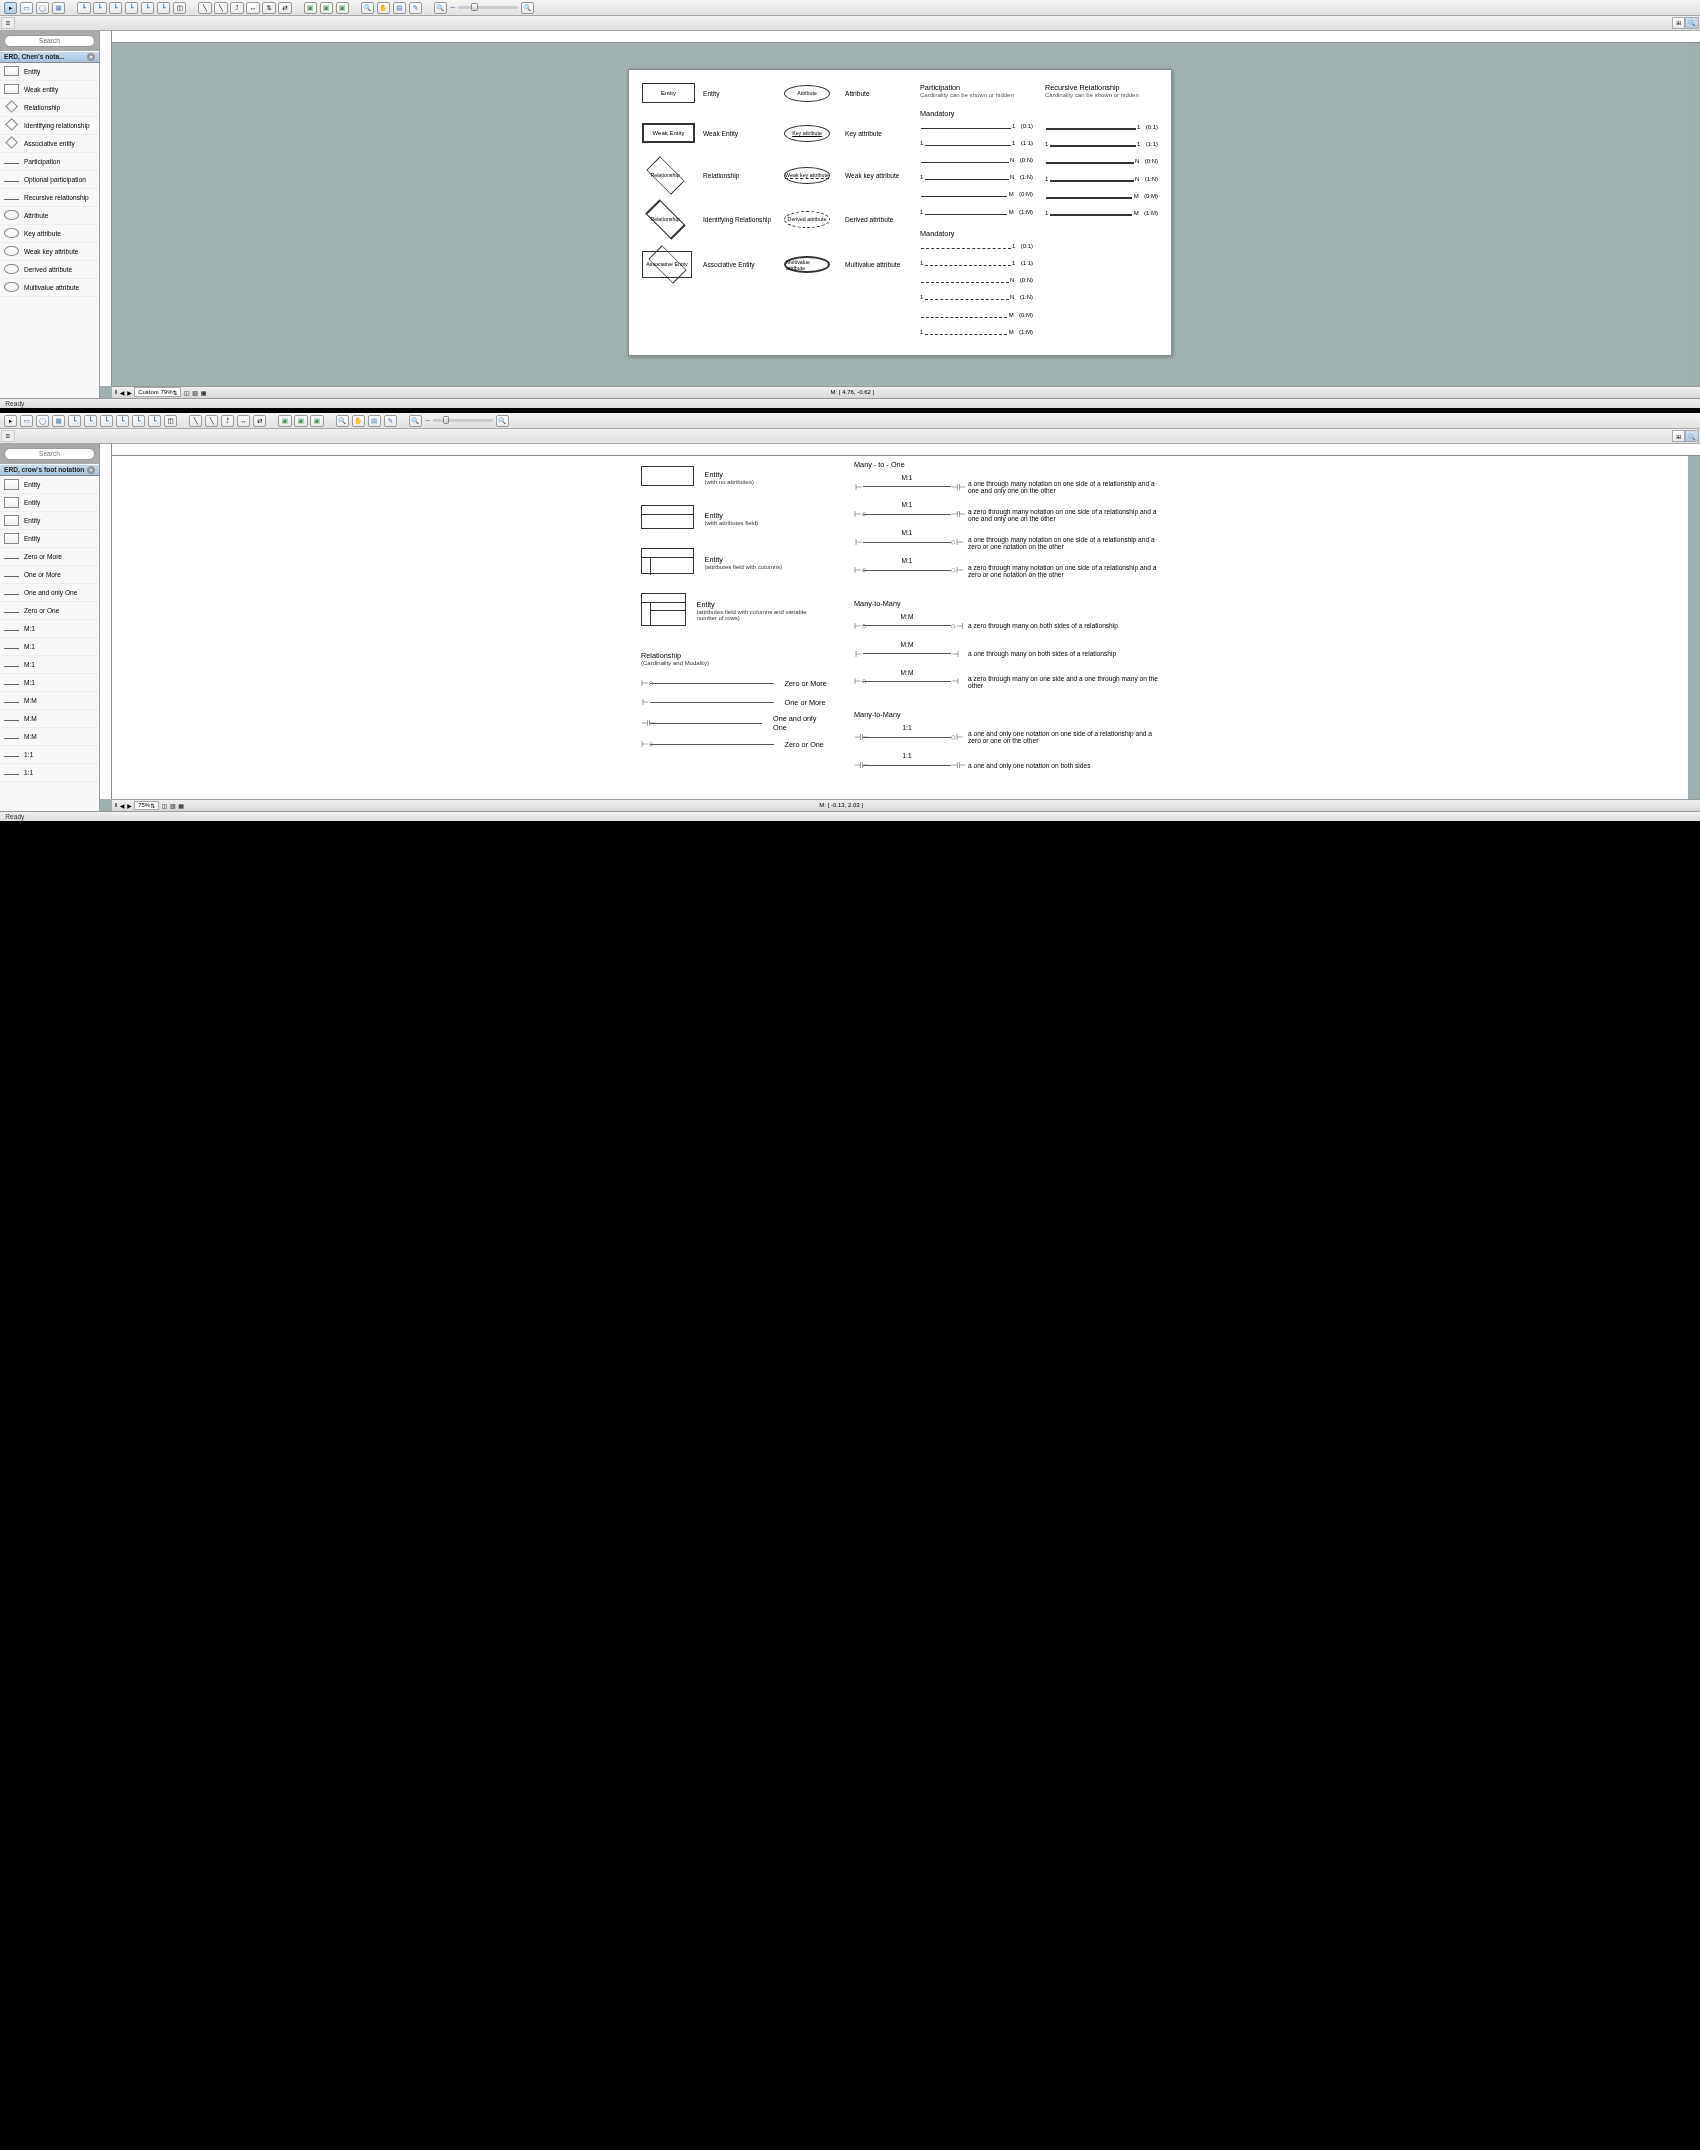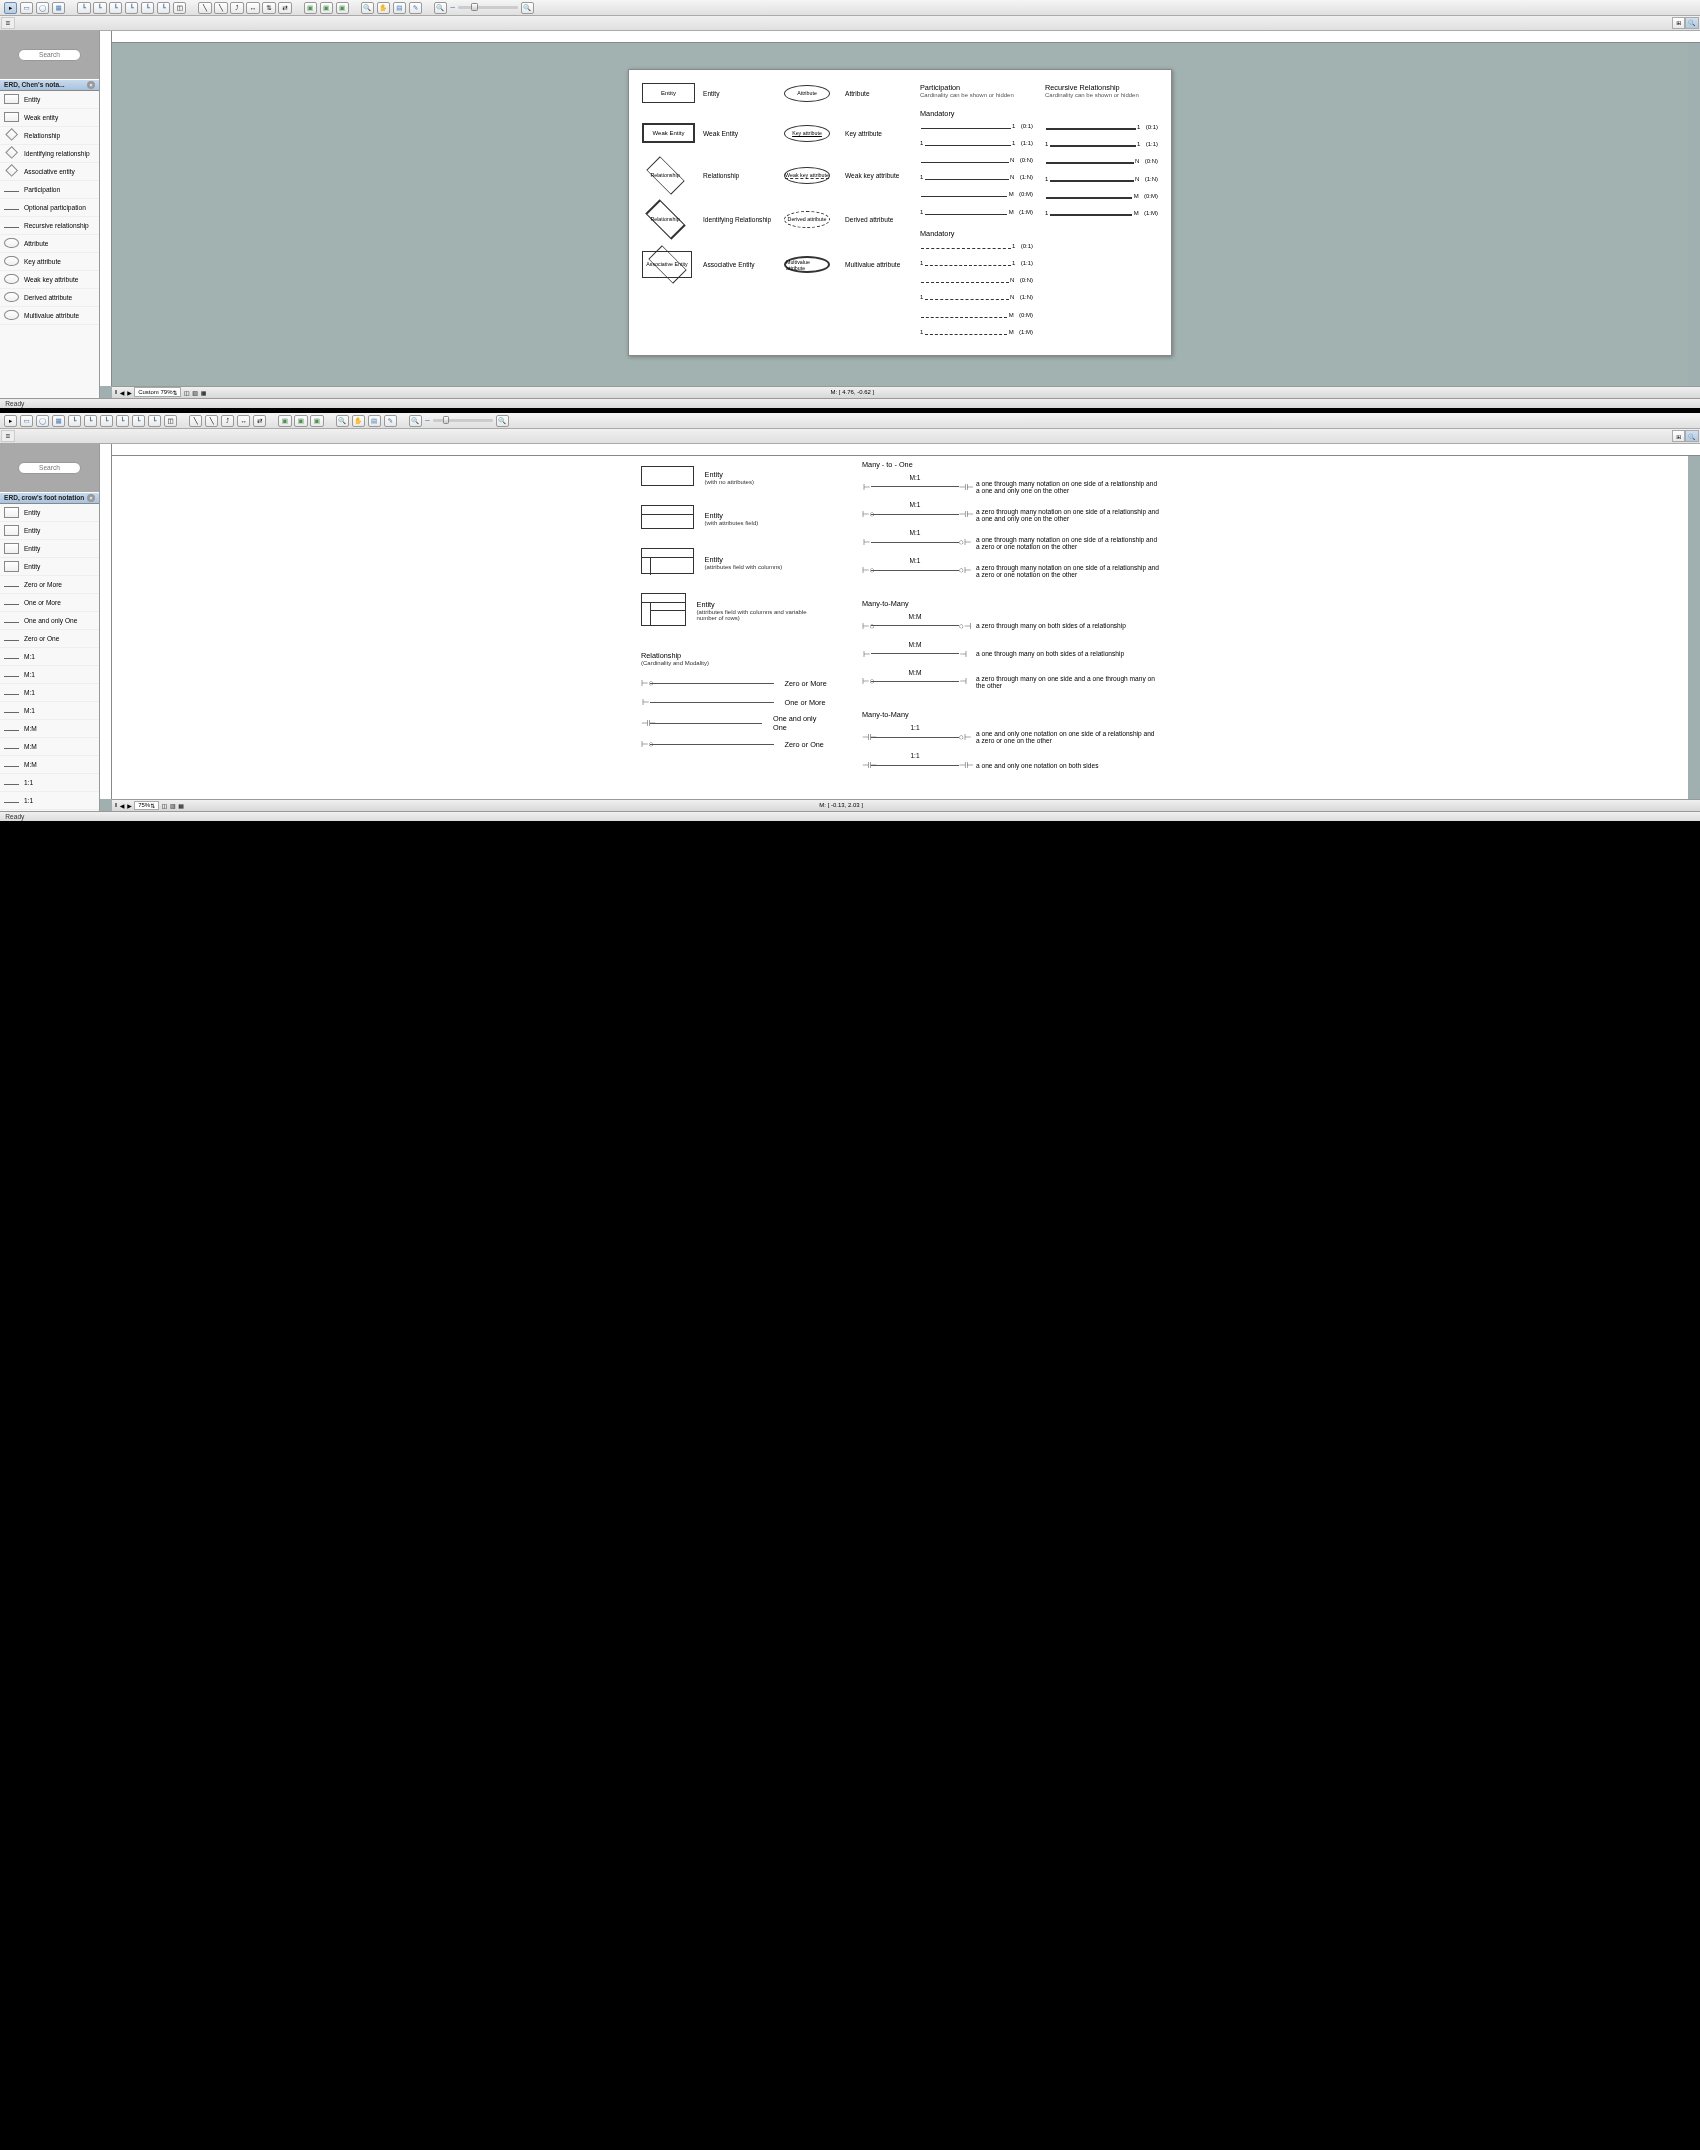--- a/index.html
+++ b/index.html
@@ -9,21 +9,21 @@
 .toolbar-btn { width: 13.3px; height: 12px; border: 0.7px solid #999; background: linear-gradient(#fff, #e8e8e8); border-radius: 2px; display: inline-flex; align-items: center; justify-content: center; cursor: pointer; font-size: 6.6px; }
 .toolbar-btn.active { background: linear-gradient(#d8e4ef, #b8cde0); border-color: #6a8db3; }
 .toolbar-sep { width: 6.6px; }
 .secondary-bar { background: linear-gradient(#f0f0f0, #e0e0e0); border-bottom: 0.7px solid #aaa; height: 14.6px; display: flex; align-items: center; }
 .tree-icon { width: 13.3px; height: 12px; border: 0.7px solid #ccc; background: #eee; margin: 0 1.3px; display: inline-flex; align-items: center; justify-content: center; font-size: 5.3px; }
 .view-btns { margin-left: auto; display: flex; }
 .view-btn { width: 13.3px; height: 12px; border: 0.7px solid #aaa; background: linear-gradient(#fff,#e8e8e8); font-size: 6px; display: inline-flex; align-items: center; justify-content: center; }
 .view-btn.active { background: linear-gradient(#d0e0f0,#b0c8e0); }
 .main-area { display: flex; height: calc(100% - 41px); }
 .sidebar { width: 100px; background: #f8f8f8; border-right: 0.7px solid #999; overflow: hidden; }
-.sidebar-gray { background: #a9a9a9; padding: 18px; }
+.sidebar-gray { background: #a9a9a9; padding: 4px; }
 .search-box { width: 100%; height: 12px; border-radius: 6px; border: 0.7px solid #999; padding: 0 5.3px; font-size: 6.6px; background: #fff; text-align: center; color: #999; }
 .panel-header { background: linear-gradient(#c8daed, #a8c3de); border-top: 0.7px solid #fff; border-bottom: 0.7px solid #888; height: 12px; display: flex; align-items: center; padding: 0 4px; font-size: 6.6px; font-weight: bold; color: #222; }
 .panel-header .close { margin-left: auto; width: 8px; height: 8px; border-radius: 50%; background: #999; color: #fff; font-size: 5.3px; display: inline-flex; align-items: center; justify-content: center; }
 .shape-item { display: flex; align-items: center; height: 18px; padding: 0 4px; border-bottom: 0.7px solid #eee; gap: 5.3px; cursor: pointer; }
 .shape-thumb { width: 14.6px; height: 10.6px; border: 0.7px solid #888; background: linear-gradient(#fff,#f0f0f0); flex-shrink: 0; }
 .shape-thumb.ellipse { border-radius: 50%; }
 .shape-thumb.diamond { transform: rotate(45deg); width: 9.3px; height: 9.3px; margin: 0 2.7px; }
 .shape-thumb.line { border: none; height: 1.3px; background: #666; margin-top: 4.6px; position: relative; }
 .shape-label { font-size: 6.6px; }
 .canvas-area { flex: 1; background: #a0b0b0; position: relative; overflow: hidden; }
@@ -55,21 +55,21 @@
 .part-line .card { font-size: 6px; margin-left: 5.3px; }
 .section-h { font-size: 7.3px; }
 
 
 .page2 { width: 518px; height: 352px; position: relative; }
 .p2-left { position: absolute; left: 0; top: 6.6px; width: 186px; }
 .p2-left .ent-box { border: 0.7px solid #333; width: 53px; background: #fff; margin-bottom: 2.7px; }
 .p2-row { display: flex; align-items: center; gap: 10.6px; margin-bottom: 16px; }
 .p2-label { font-size: 7.3px; }
 .p2-sub { font-size: 6px; color: #333; }
-.p2-right { position: absolute; left: 213px; top: 0; right: 0; margin-left: 8px; }
+.p2-right { position: absolute; left: 213px; top: 0; right: 0; }
 .p2-rel-row { display: flex; align-items: center; gap: 8px; margin-bottom: 10.6px; min-height: 17.3px; }
 .p2-rel-line { width: 106px; height: 13.3px; position: relative; display: flex; align-items: center; }
 .p2-rel-line .ln { flex: 1; border-top: 0.7px solid #555; }
 .p2-rel-line .end { font-size: 8.6px; color: #555; width: 9.3px; text-align: center; line-height: 1; }
 .p2-rel-line .lbl { position: absolute; top: -6.6px; left: 50%; transform: translateX(-50%); font-size: 6.6px; }
 .p2-desc { font-size: 6.6px; flex: 1; }
 .zoom-slider { width: 60px; height: 2.7px; background: #ccc; border-radius: 1.3px; position: relative; }
 .zoom-thumb { position: absolute; width: 6.6px; height: 8px; background: linear-gradient(#fff,#ccc); border: 0.7px solid #888; border-radius: 1.3px; top: -3.3px; }
 </style>
 </head>

